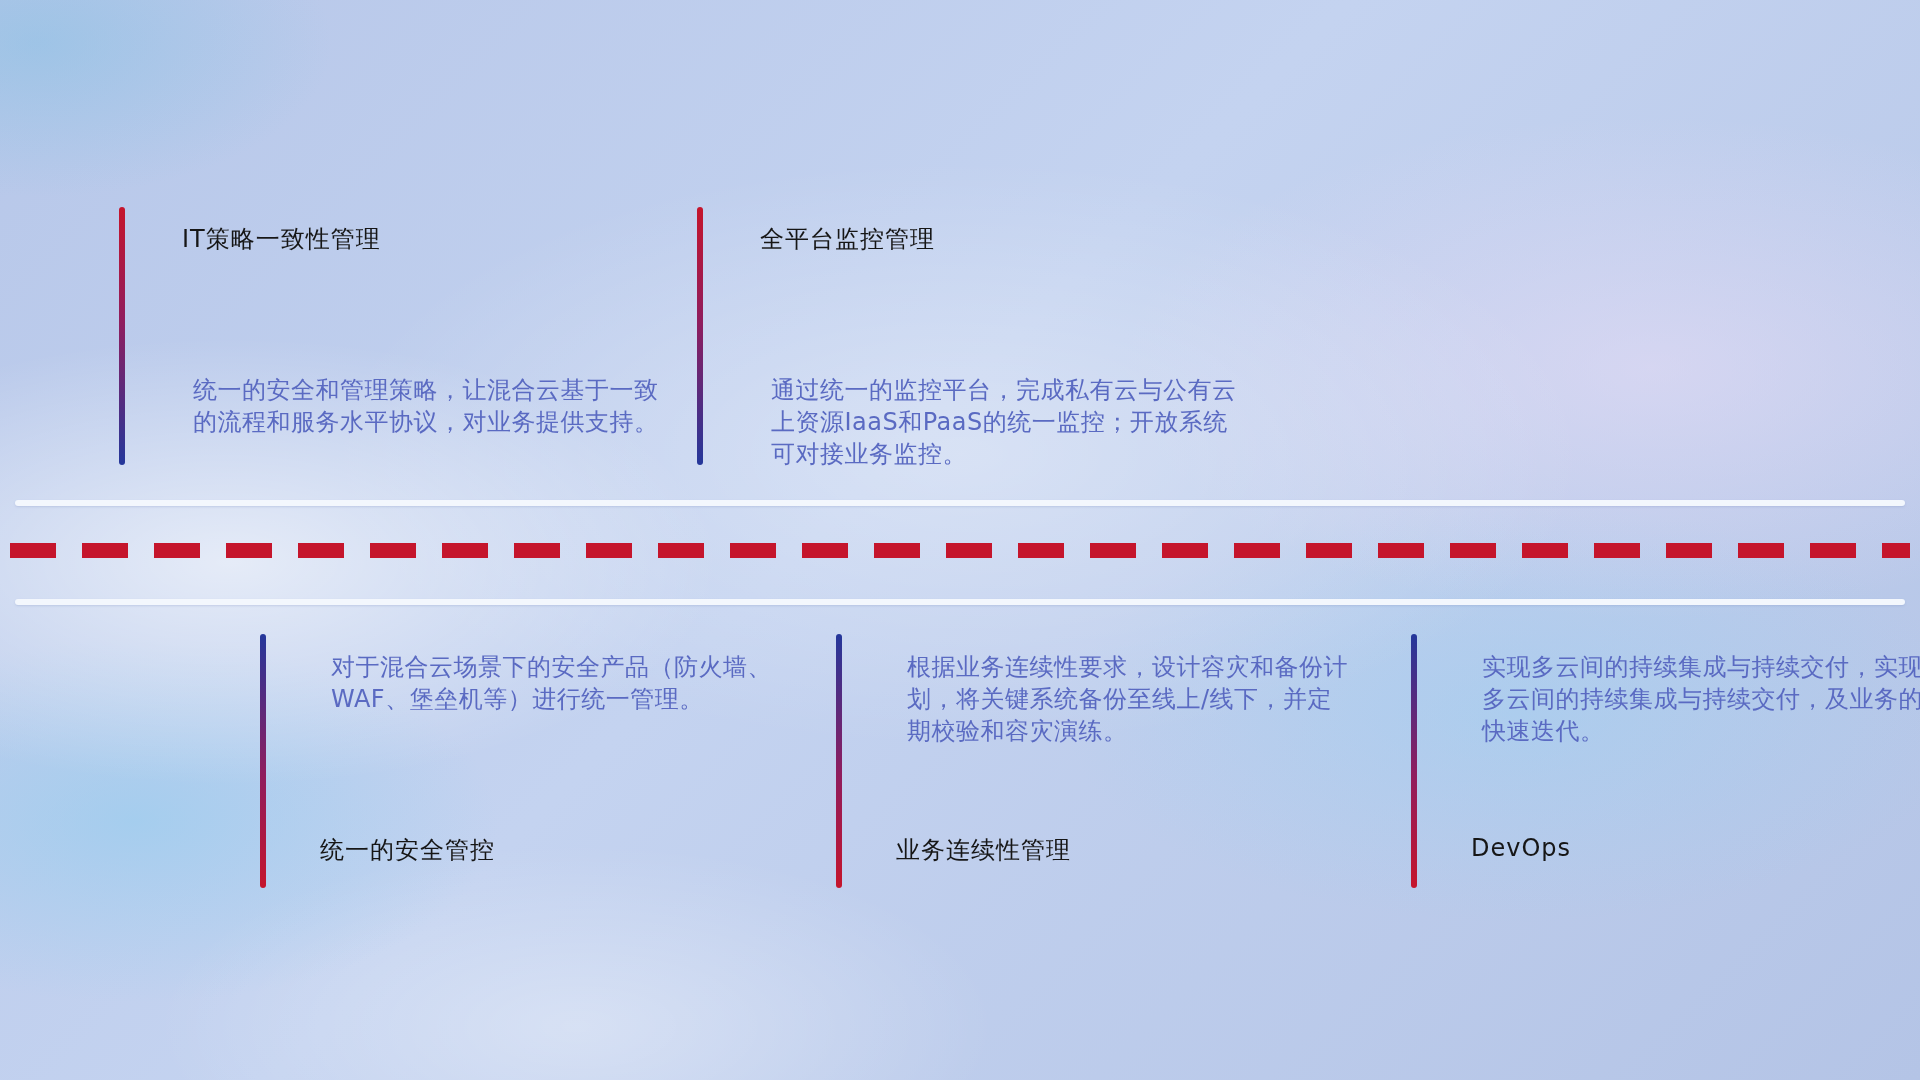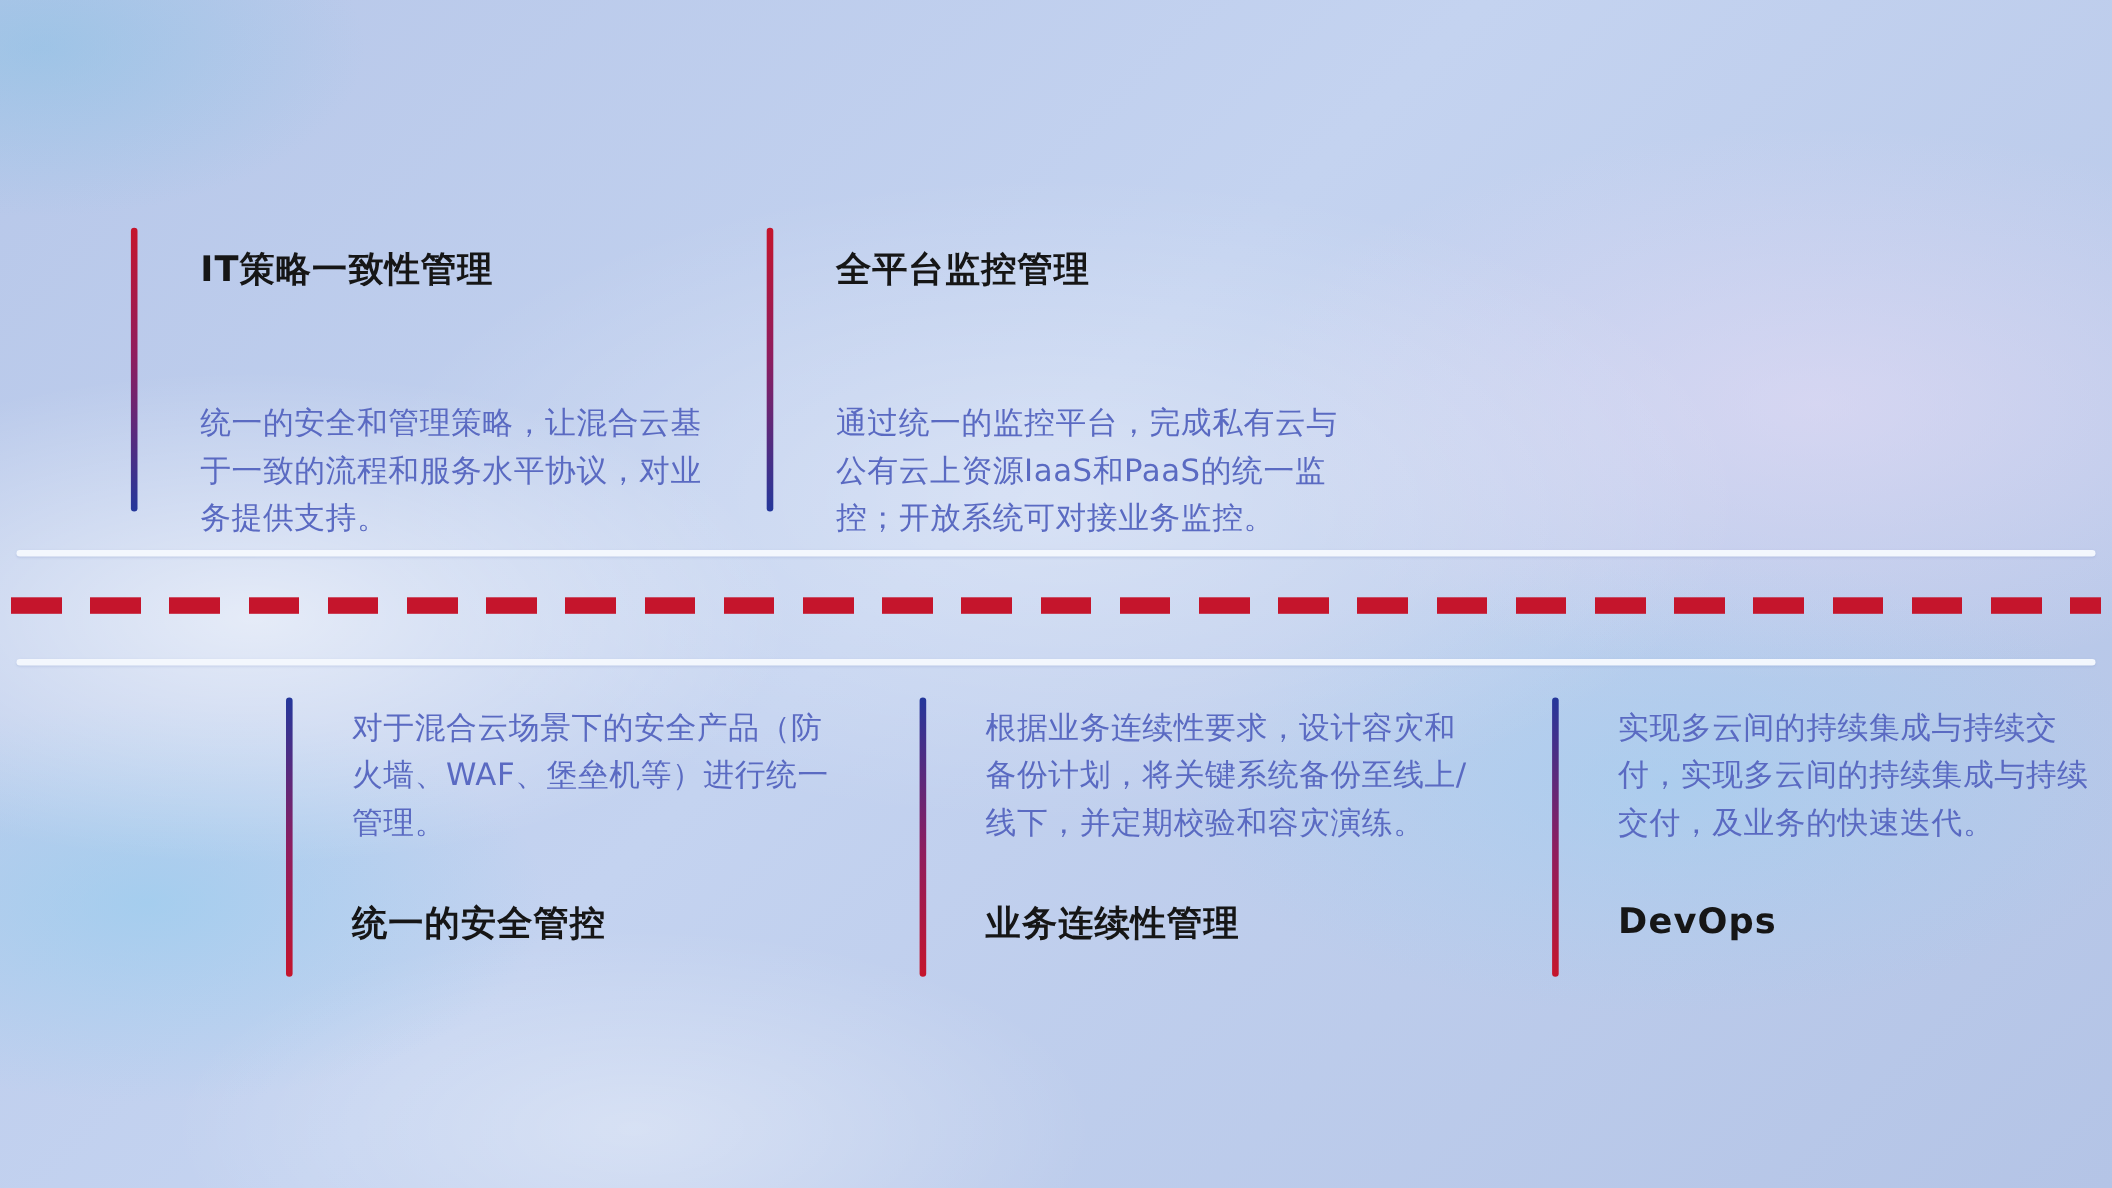--- a/index.html
+++ b/index.html
@@ -59,41 +59,41 @@
 
   .item.bottom .stem {
     top: 0;
     height: 254px;
     background: linear-gradient(180deg, var(--deep-blue, #24379b) 0%, #8f1d5e 55%, var(--accent-red, #c5152c) 100%);
   }
 
   .title {
     position: absolute;
     margin: 0;
-    font-size: 32px;
-    font-weight: 700;
+    font-size: 24px;
+    font-weight: 400;
     color: var(--title-color, #161616);
     letter-spacing: 1px;
     white-space: nowrap;
   }
 
   .desc {
     position: absolute;
-    margin: 0;
-    font-size: 28px;
-    line-height: 43px;
+    margin: 11px;
+    font-size: 24px;
+    line-height: 32px;
     color: var(--desc-color, #5a6ac2);
     letter-spacing: 0.5px;
   }
 
   .item.top .title { left: 87px; top: 52px; }
   .item.top .desc  { left: 87px; top: 192px; width: 470px; }
 
   .item.bottom .desc  { left: 84px; top: 6px; width: 445px; }
-  .item.bottom .title { left: 84px; top: 184px; }
+  .item.bottom .title { left: 84px; top: 200px; }
 
   
   .t1 { left: 95px;   top: 171px; }
   .t2 { left: 673px;  top: 171px; }
   .t3 { left: 1250px; top: 171px; }
 
   .b1 { left: 236px;  top: 634px; }
   .b2 { left: 812px;  top: 634px; }
   .b3 { left: 1387px; top: 634px; }
 

